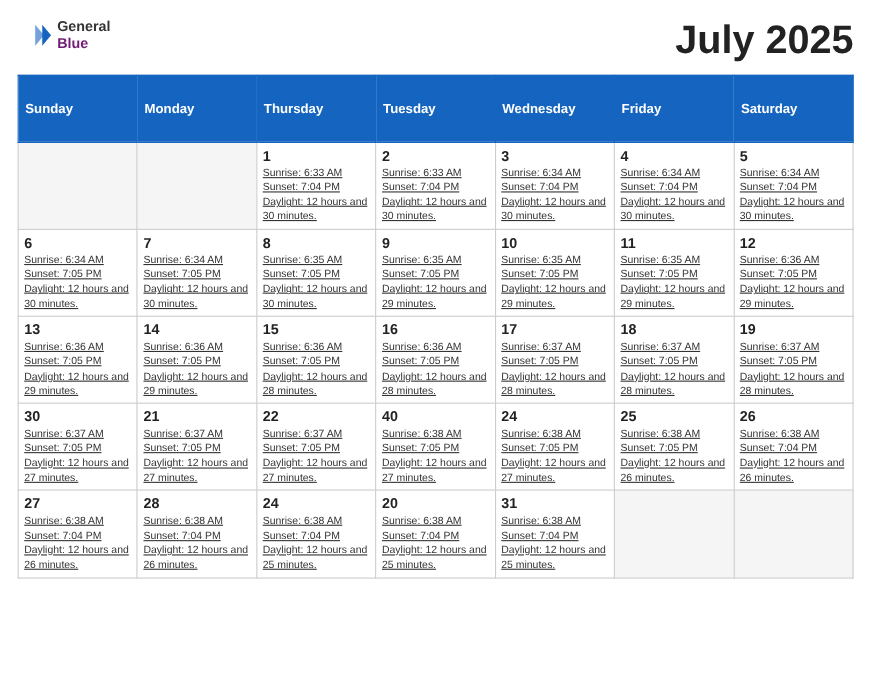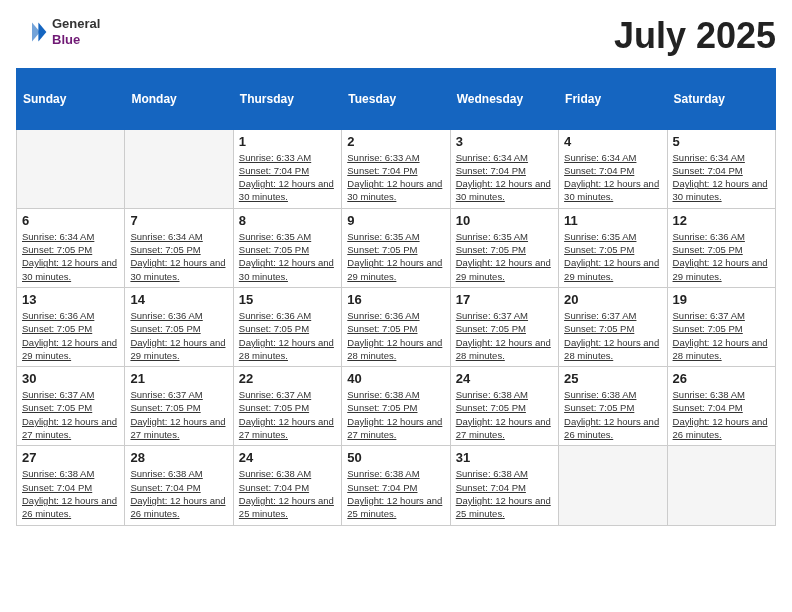--- a/index.html
+++ b/index.html
@@ -189,21 +189,21 @@
         </td>
         <td>
           <span class="day-num">16</span>
           <div class="day-info">Sunrise: 6:36 AM<br>Sunset: 7:05 PM<br>Daylight: 12 hours and 28 minutes.</div>
         </td>
         <td>
           <span class="day-num">17</span>
           <div class="day-info">Sunrise: 6:37 AM<br>Sunset: 7:05 PM<br>Daylight: 12 hours and 28 minutes.</div>
         </td>
         <td>
-          <span class="day-num">20</span>
+          <span class="day-num">18</span>
           <div class="day-info">Sunrise: 6:37 AM<br>Sunset: 7:05 PM<br>Daylight: 12 hours and 28 minutes.</div>
         </td>
         <td>
           <span class="day-num">19</span>
           <div class="day-info">Sunrise: 6:37 AM<br>Sunset: 7:05 PM<br>Daylight: 12 hours and 28 minutes.</div>
         </td>
       </tr>
       <tr>
         <td>
           <span class="day-num">30</span>
@@ -241,21 +241,21 @@
         </td>
         <td>
           <span class="day-num">28</span>
           <div class="day-info">Sunrise: 6:38 AM<br>Sunset: 7:04 PM<br>Daylight: 12 hours and 26 minutes.</div>
         </td>
         <td>
           <span class="day-num">24</span>
           <div class="day-info">Sunrise: 6:38 AM<br>Sunset: 7:04 PM<br>Daylight: 12 hours and 25 minutes.</div>
         </td>
         <td>
-          <span class="day-num">50</span>
+          <span class="day-num">20</span>
           <div class="day-info">Sunrise: 6:38 AM<br>Sunset: 7:04 PM<br>Daylight: 12 hours and 25 minutes.</div>
         </td>
         <td>
           <span class="day-num">31</span>
           <div class="day-info">Sunrise: 6:38 AM<br>Sunset: 7:04 PM<br>Daylight: 12 hours and 25 minutes.</div>
         </td>
         <td class="empty"></td>
         <td class="empty"></td>
       </tr>
     </tbody>

